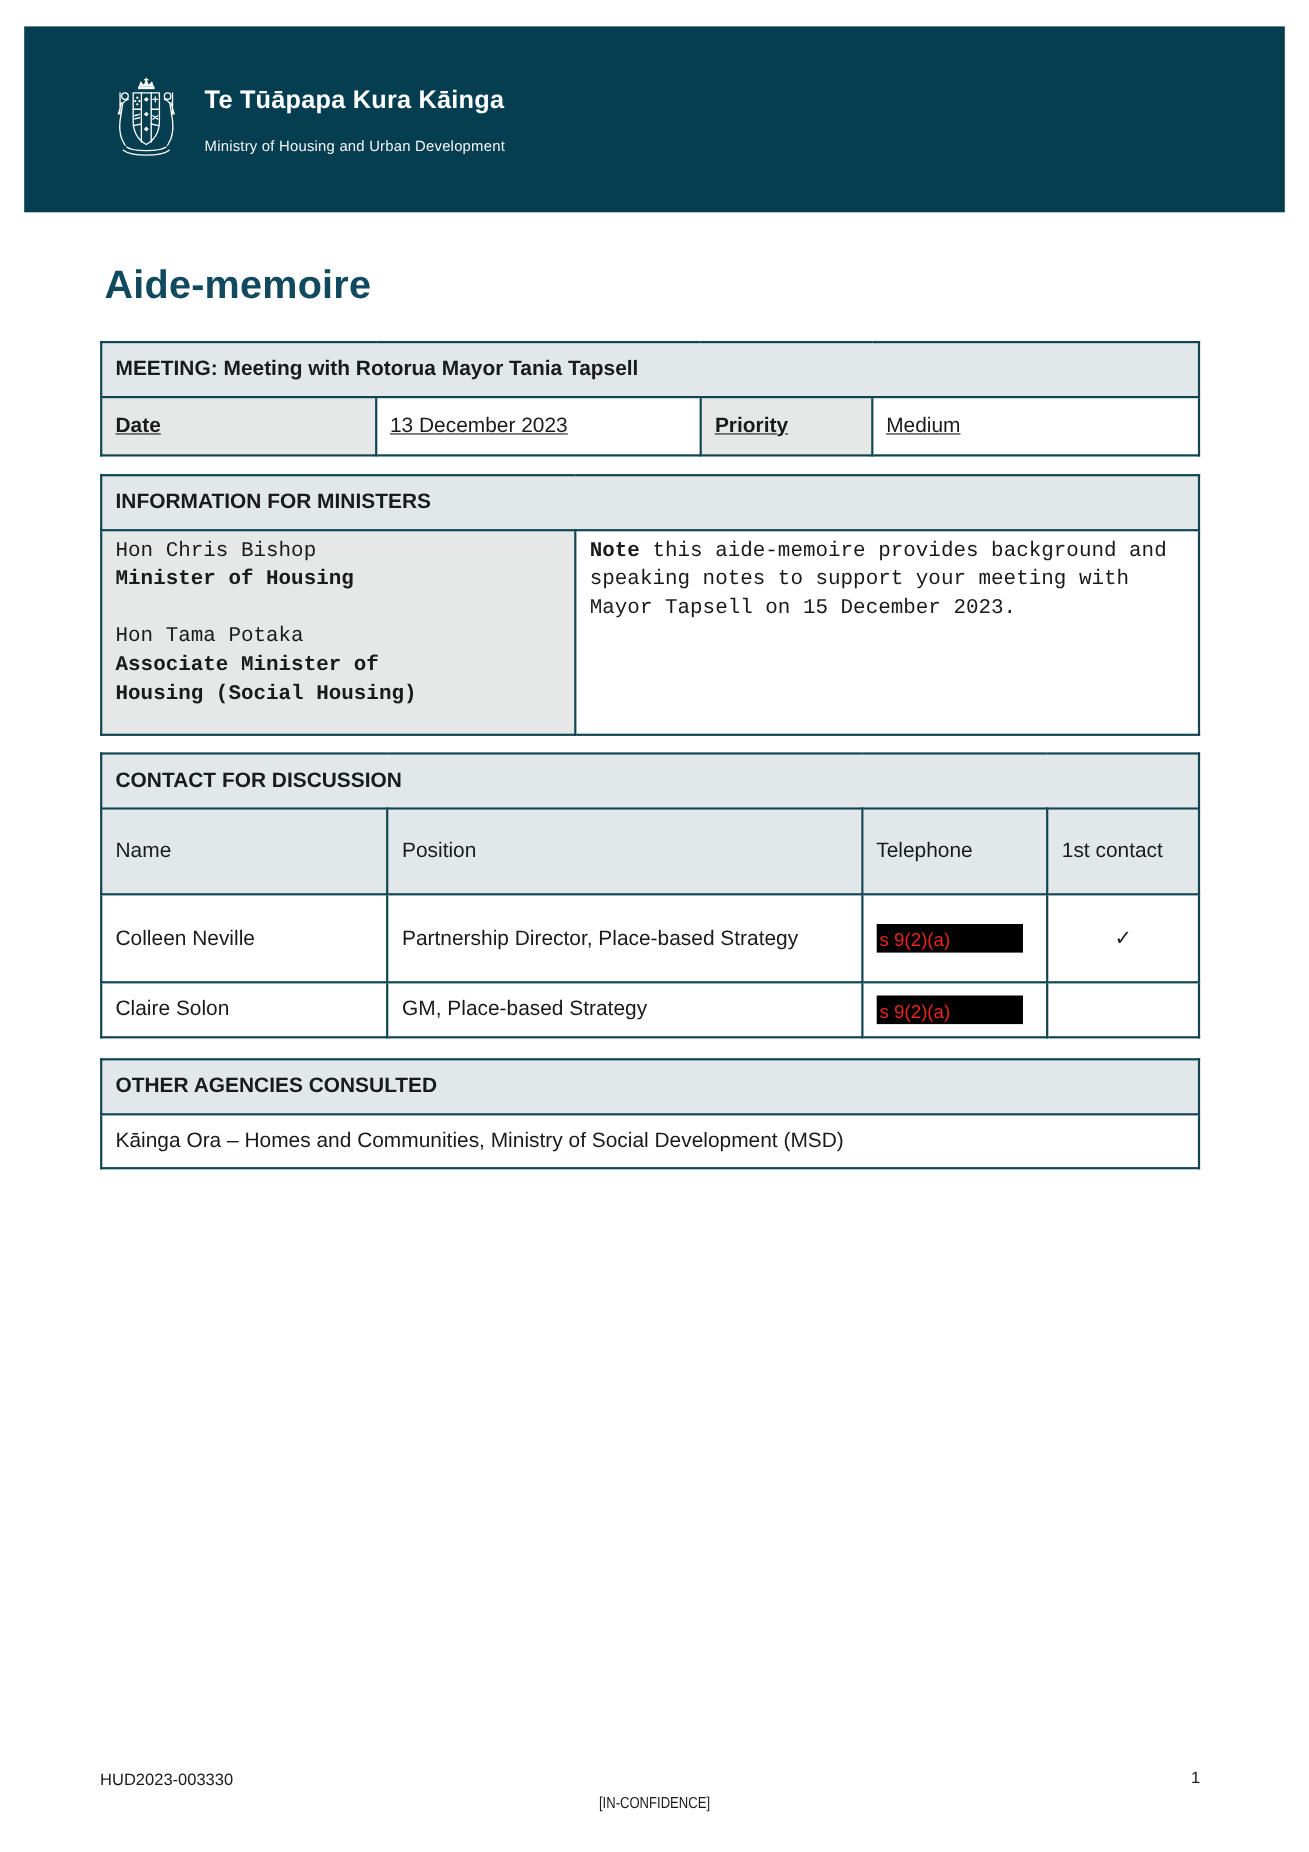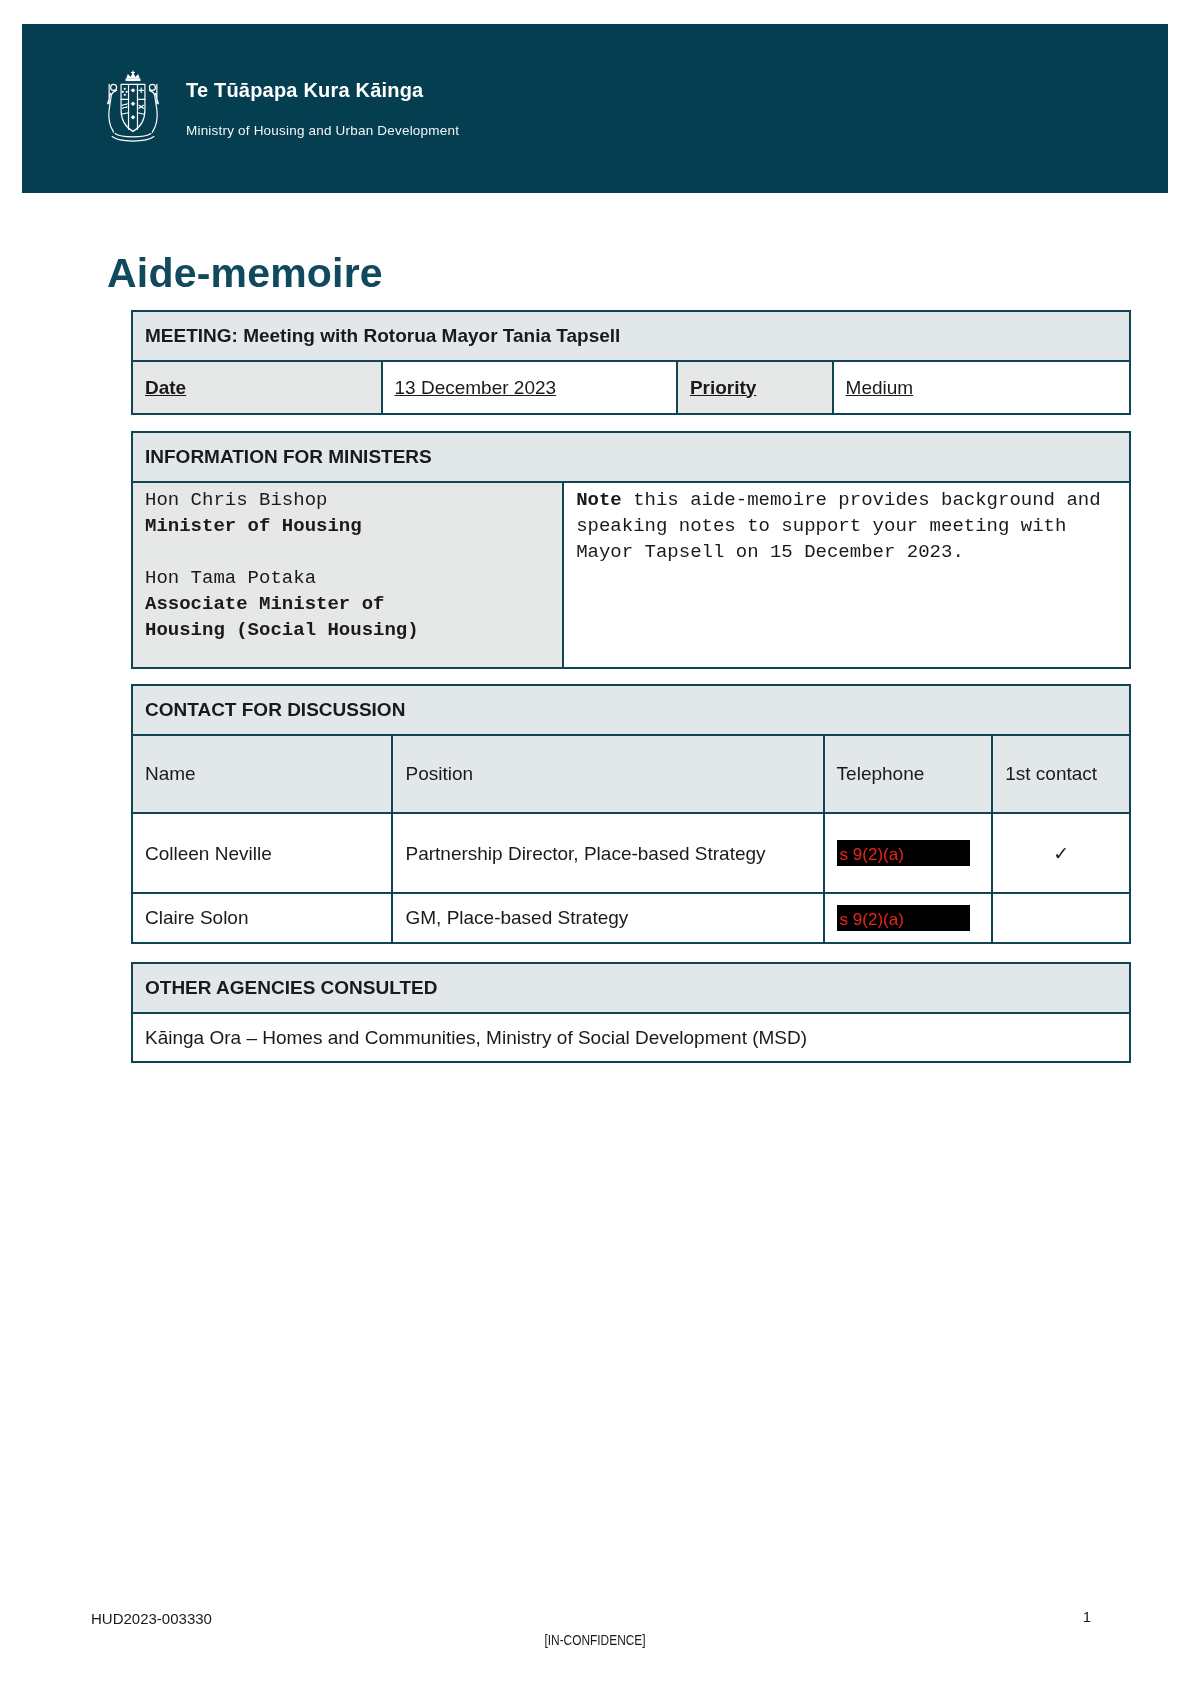--- a/index.html
+++ b/index.html
@@ -22,32 +22,32 @@
   }
   
   .banner{
     position:absolute;left:22px;top:24px;width:1146px;height:169px;
     background:var(--teal);
     display:flex;align-items:center;
     padding-left:73px;box-sizing:border-box;gap:15px;
   }
   .crest{width:76px;height:82px;flex:0 0 auto;}
   .orgtext{color:#fff;}
-  .org-name{font-size:20px;font-weight:bold;letter-spacing:.2px;line-height:1.15;}
+  .org-name{font-size:23px;font-weight:bold;letter-spacing:.2px;line-height:1.15;}
   .org-sub{font-size:13.5px;font-weight:400;opacity:.95;margin-top:21px;letter-spacing:.2px;}
   
   .doc-title{
-    position:absolute;left:91px;top:234px;margin:16px;
-    font-size:41px;font-weight:bold;color:var(--titlecolor);letter-spacing:.2px;
+    position:absolute;left:91px;top:234px;margin:4px;
+    font-size:36px;font-weight:bold;color:var(--titlecolor);letter-spacing:.2px;
   }
   
   .content{position:absolute;left:91px;top:310px;width:1000px;}
   table.t{
     width:100%;border-collapse:collapse;table-layout:fixed;
-    font-size:19px;color:var(--ink);margin-left:40px;
+    font-size:19px;color:var(--ink);
   }
   table.t td{
     border:2px solid var(--border);
     padding:2px 12px;vertical-align:middle;
     overflow:hidden;
   }
   td.sect{
     background:var(--headfill);
     font-weight:bold;height:44px;padding-left:14px;
   }

